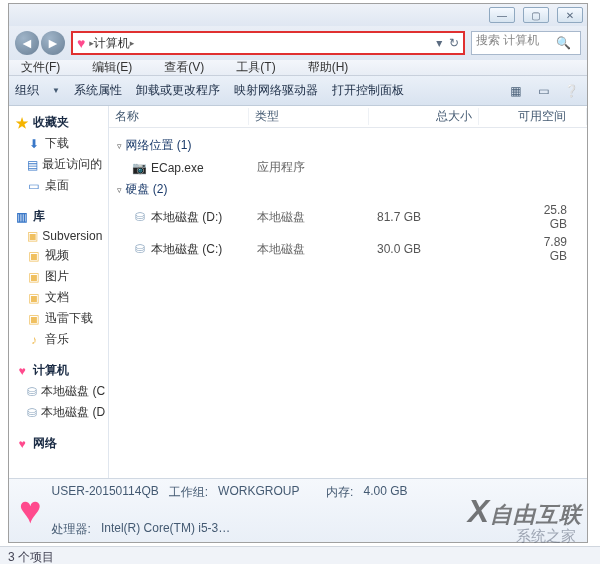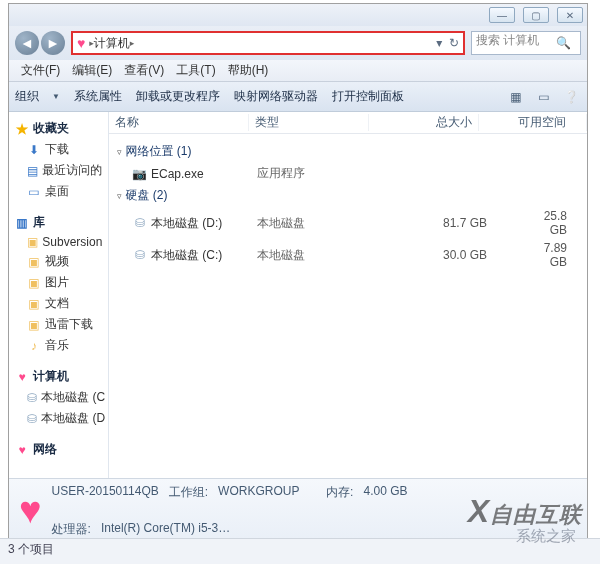--- a/index.html
+++ b/index.html
@@ -16,21 +16,21 @@
 .nav-btn { width: 24px; height: 24px; border-radius: 50%; background: radial-gradient(circle at 35% 30%, #9fb4c8, #6a8096); color: #fff; display: flex; align-items: center; justify-content: center; font-size: 14px; cursor: pointer; }
 .addr-bar { flex: 1; height: 24px; border: 2px solid #e03030; background: #fff; display: flex; align-items: center; padding: 0 4px; position: relative; }
 .heart { color: #ff4a8d; font-size: 14px; margin-right: 4px; }
 .crumb { display: flex; align-items: center; gap: 2px; }
 .chev { color: #666; font-size: 9px; }
 .refresh { margin-left: auto; color: #5a6b80; cursor: pointer; }
 .search-box { width: 110px; height: 24px; border: 1px solid #a8b8cc; background: #fff; display: flex; padding: 0 4px; color: #888; }
 .search-glass { position: absolute; right: 16px; color: #5a6b80; }
 
 
-.menubar { height: 22px; background: linear-gradient(#f3f6fb,#e8edf5); border-bottom: 1px solid #c8d0dc; display: flex; align-items: center; padding: 0 6px; gap: 0; }
+.menubar { height: 16px; background: linear-gradient(#f3f6fb,#e8edf5); border-bottom: 1px solid #c8d0dc; display: flex; align-items: center; padding: 0 6px; gap: 20px; }
 .menu-item { padding: 2px 6px; cursor: pointer; }
 
 
 .toolbar { height: 30px; background: linear-gradient(#eaf0f8,#d9e3f0); border-bottom: 1px solid #c0ccda; display: flex; align-items: center; padding: 0 6px; gap: 14px; color: #1a2b44; }
 .tb { cursor: pointer; display: flex; align-items: center; gap: 13px; }
 .tb .dd { font-size: 8px; color: #445a72; }
 .tb-right { margin-left: auto; display: flex; gap: 10px; }
 .tb-icon { width: 18px; height: 18px; display: flex; align-items: center; justify-content: center; color: #4a6078; cursor: pointer; }
 
 
@@ -53,31 +53,31 @@
 .c-type { width: 120px; }
 .c-size { width: 110px; text-align: right; }
 .c-free { flex: 1; text-align: right; padding-right: 20px; }
 
 .content { flex: 1; padding: 6px 0; }
 .grp-head { display: flex; align-items: center; gap: 4px; padding: 3px 8px; color: #1a3a6a; cursor: pointer; }
 .tri { font-size: 9px; color: #555; }
 .row { display: flex; align-items: center; padding: 2px 0 2px 24px; cursor: pointer; }
 .row .rn { width: 124px; display: flex; align-items: center; gap: 4px; }
 .row .rt { width: 120px; color: #666; }
-.row .rs { width: 110px; text-align: right; color: #555; }
+.row .rs { width: 110px; color: #555; }
 .row .rf { flex: 1; text-align: right; padding-right: 20px; color: #555; padding-left: 36px; }
 
 
 .details { height: 64px; border-top: 1px solid #d0d8e2; background: linear-gradient(#f5f8fc,#e9eff7); display: flex; align-items: center; padding: 6px 10px; gap: 10px; position: relative; }
 .big-heart { font-size: 38px; color: #ff4a8d; }
 .det-text { display: flex; flex-direction: column; gap: 20px; color: #445a72; }
 .det-line { display: flex; gap: 10px; }
 
 
-.statusbar { position: absolute; bottom: 0; left: 0; height: 26px; background: #f0f3f8; border-top: 1px solid #d0d6de; width: 100%; padding: 2px 8px; color: #445; }
+.statusbar { position: absolute; bottom: 0; left: 0; height: 18px; background: #f0f3f8; border-top: 1px solid #d0d6de; width: 100%; padding: 2px 8px; color: #445; }
 
 
 .wm { position: absolute; right: 18px; bottom: 34px; font-size: 22px; font-weight: bold; font-style: italic; color: rgba(40,40,40,0.6); pointer-events: none; letter-spacing: 1px; }
 .wm .x { font-size: 32px; color: rgba(30,30,30,0.6); }
 .wm2 { position: absolute; right: 24px; bottom: 18px; font-size: 15px; color: rgba(80,90,110,0.5); pointer-events: none; }
 </style>
 </head>
 <body>
 
 <div class="window">

